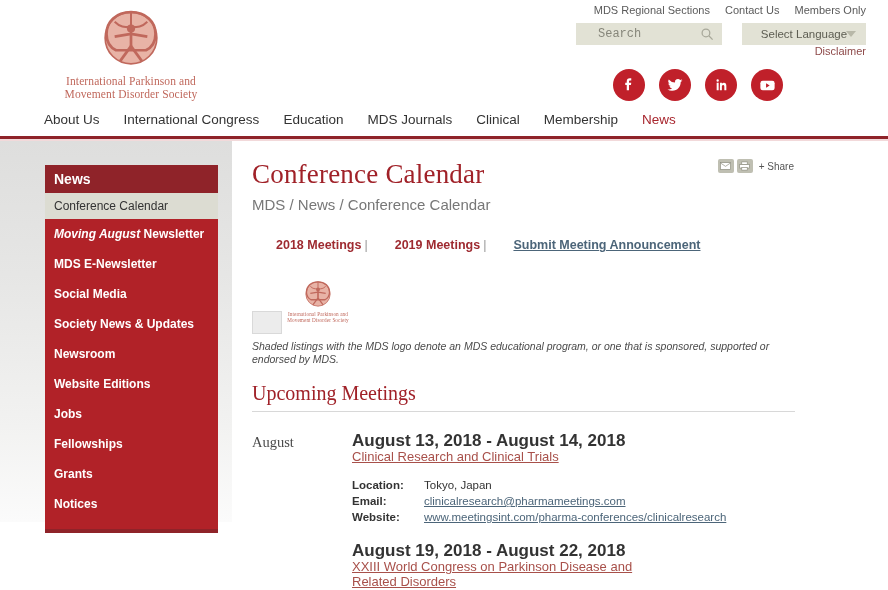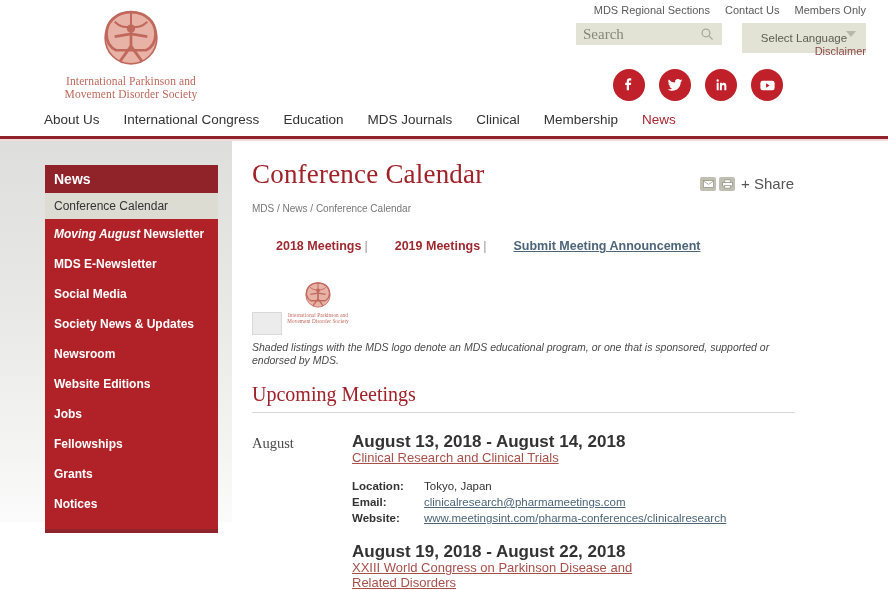--- a/index.html
+++ b/index.html
@@ -72,40 +72,40 @@
     height: 22px;
     background: #e2e2d5;
     position: relative;
     display: flex;
     align-items: center;
   }
   .search-box input {
     border: 0;
     background: transparent;
     outline: none;
-    font-family: Liberation Serif, serif;
-    font-size: 15px;
+    font-family: Liberation Mono, monospace;
+    font-size: 12px;
     color: #6d6d63;
-    padding-left: 7px;
+    padding-left: 22px;
     width: 112px;
     height: 20px;
   }
   .search-box input::placeholder { color: #86867a; }
   .search-ico {
     position: absolute;
     right: 8px;
     top: 4px;
     width: 14px;
     height: 14px;
   }
 
   .lang-select {
     margin-left: 20px;
     width: 124px;
-    height: 30px;
+    height: 22px;
     background: #e2e2d5;
     display: flex;
     align-items: center;
     justify-content: center;
     position: relative;
   }
   .lang-select span.lbl {
     font-size: 11.5px;
     color: #5d5d52;
   }
@@ -254,31 +254,31 @@
   }
   .page-title {
     font-family: "Liberation Serif", serif;
     font-size: 27px;
     color: #a02128;
     margin: 18px 0 0 0;
     letter-spacing: .2px;
     font-weight: normal;
   }
   .breadcrumb {
+    font-size: 15px;
+    color: #777777;
+    margin-top: 6px;
+  }
+  .share-group {
+    position: absolute;
+    right: 18px;
+    top: 18px;
+    display: flex;
+    align-items: center;
     font-size: 10px;
-    color: #777777;
-    margin-top: 13px;
-  }
-  .share-group {
-    position: absolute;
-    right: 18px;
-    top: 34px;
-    display: flex;
-    align-items: center;
-    font-size: 15px;
     color: #555555;
     justify-content: space-between;
   }
   .share-ico {
     width: 16px;
     height: 14px;
     background: #bfbfb2;
     border-radius: 2px;
     margin-right: 3px;
     display: flex;

